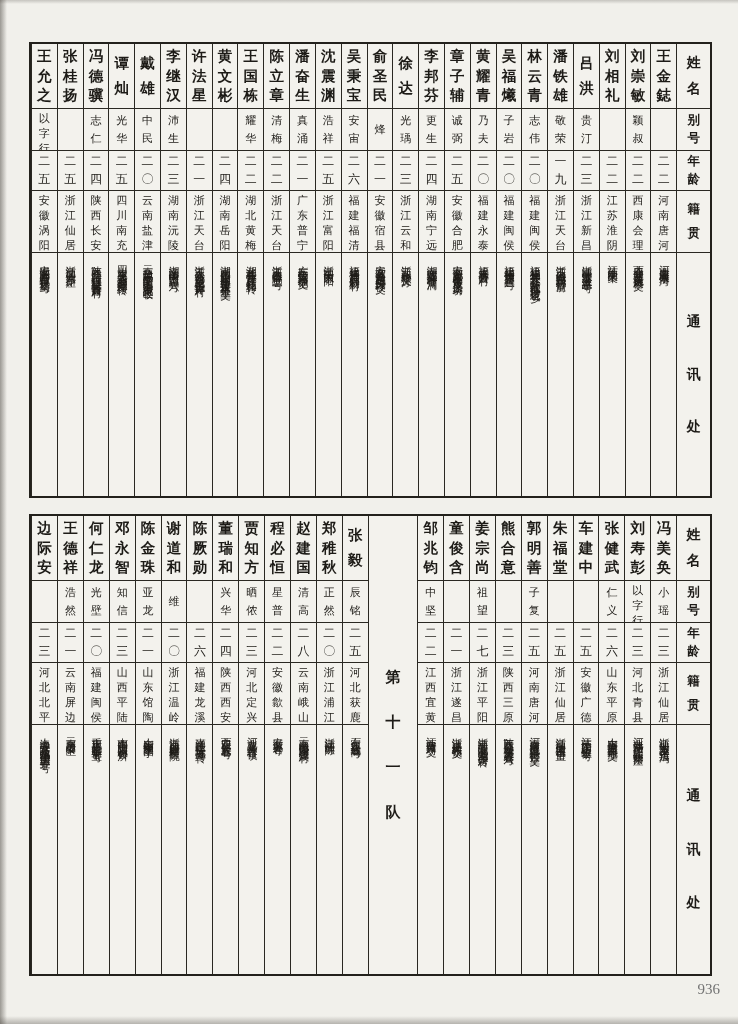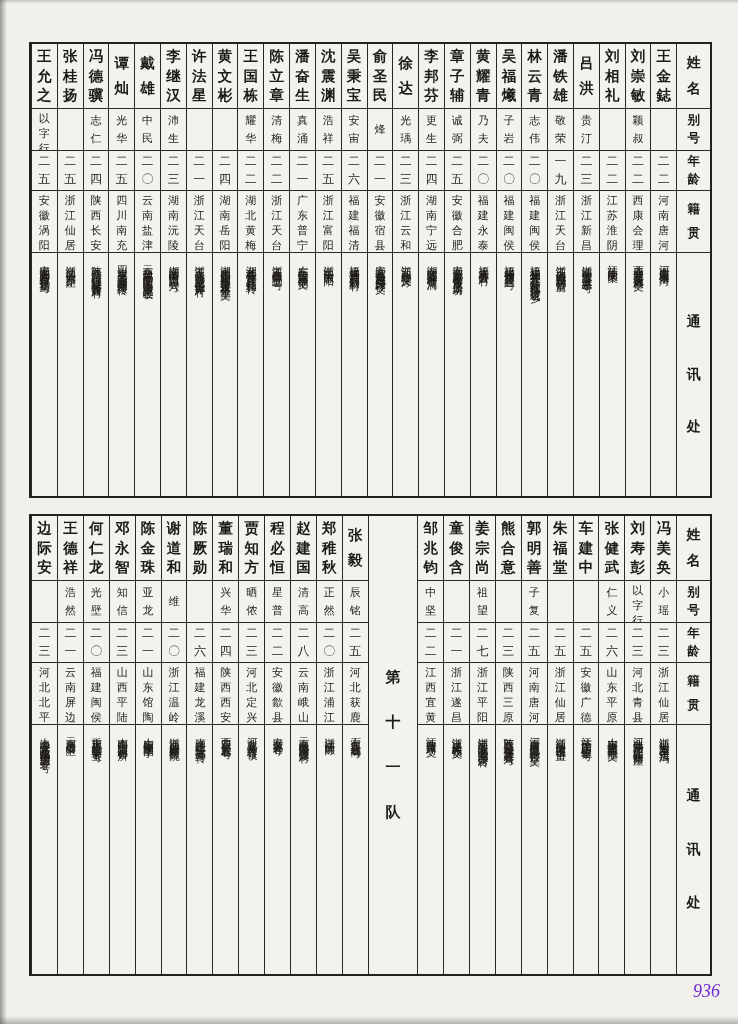--- a/index.html
+++ b/index.html
@@ -74,23 +74,22 @@
     justify-content:center;align-items:center;
     display:flex;flex-direction:column;
     font-size:15px;font-weight:600;
   }
   .divider-cell span{margin:13px 0;}
 
   .char{display:block;}
 
   .page-number{
     position:absolute;right:18px;top:981px;
-    font-size:18px;color:#6d28d9;
+    font-size:15px;color:#737373;
     font-family:"Liberation Serif","DejaVu Serif",serif;
-    font-style:italic;
   }
 </style>
 </head>
 <body>
 
 <div class="page">
   <div class="edge-left"></div>
   <div class="edge-top"></div>
   <div class="edge-bottom"></div>
 

